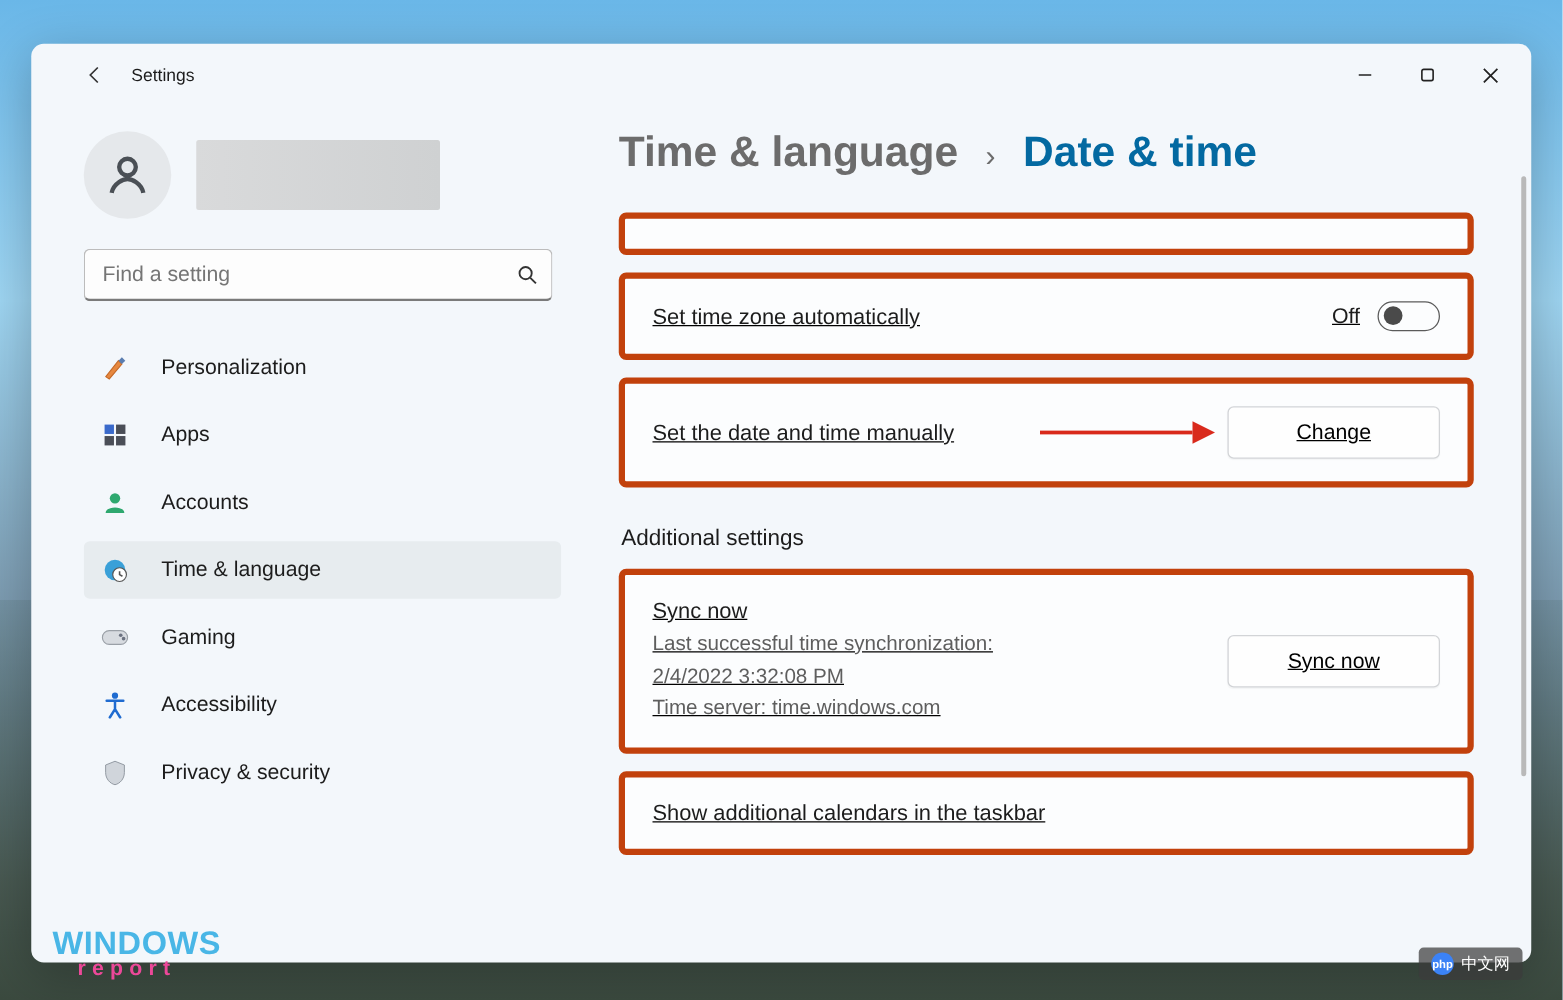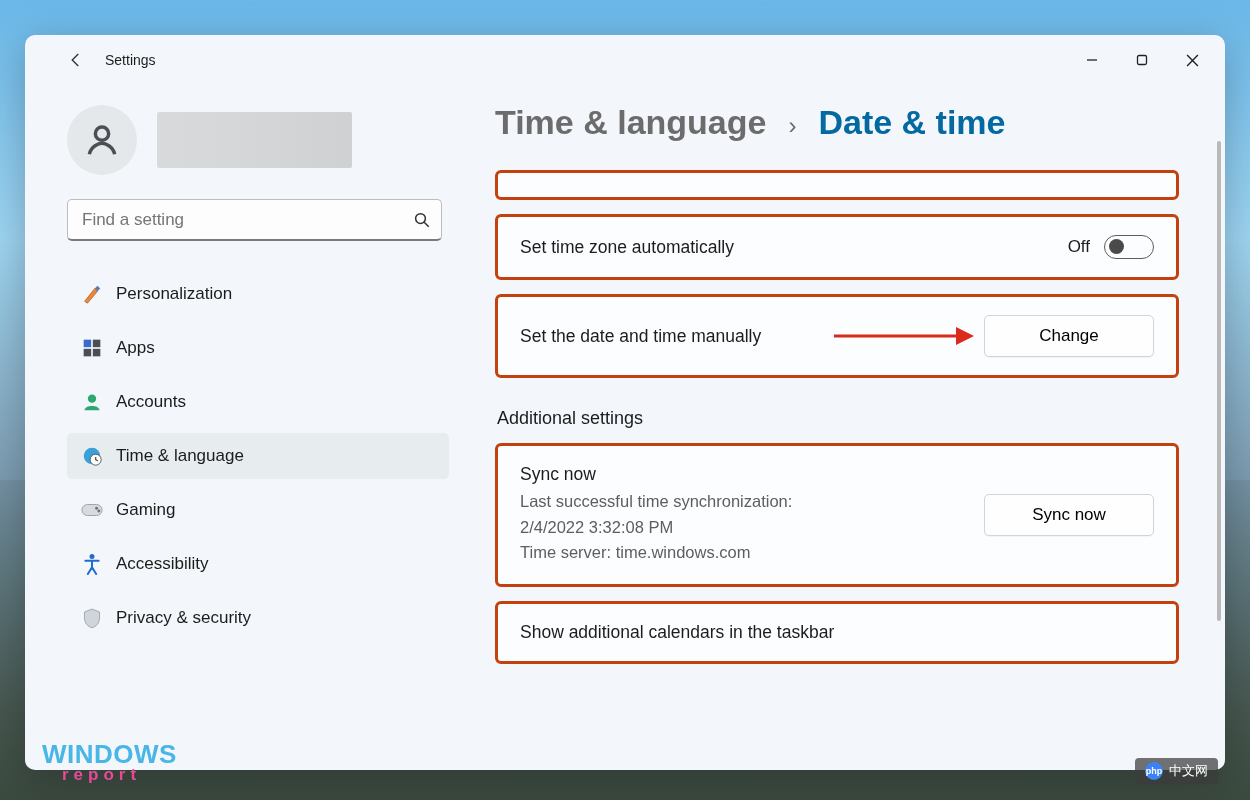--- a/index.html
+++ b/index.html
@@ -26,32 +26,32 @@
   .avatar { width:70px; height:70px; border-radius:50%; background:#e5e8eb; display:flex; align-items:center; justify-content:center; }
   .avatar svg { width:38px; height:38px; stroke:#4a4f55; fill:none; stroke-width:2.2; }
   .name-block { width:195px; height:56px; background: linear-gradient(90deg, #d9dadb, #cfd1d2); border-radius:2px; }
   .search { position:relative; margin-bottom: 22px; }
   .search input {
     width: 375px; height: 42px; padding: 0 44px 0 14px; font-size:17px;
     border:1px solid #bcbcbc; border-bottom:2px solid #7a7a7a; border-radius:5px; background:#fdfdfd;
   }
   .search .mag { position:absolute; right:18px; top:50%; transform:translateY(-50%); width:18px; height:18px; }
   .nav { position:relative; flex:1; overflow:hidden; }
-  .nav-item { display:flex; align-items:center; gap:13px; height:46px; padding:0 12px 0 14px; margin:8px 0; border-radius:5px; cursor:pointer; font-size:17px; color:#1c1c1c; }
+  .nav-item { display:flex; align-items:center; gap:26px; height:46px; padding:0 12px 0 14px; margin:8px 0; border-radius:5px; cursor:pointer; font-size:17px; color:#1c1c1c; }
   .nav-item.active { background:#e7ecef; position:relative; }
   .nav-item.active::before { content:""; position:absolute; left:-3px; top:12px; bottom:12px; width:3px; background:#1c1c1c; border-radius:3px; }
   .nav-icon { width:22px; height:22px; display:flex; align-items:center; justify-content:center; }
   .main { flex:1; padding: 10px 46px 0 26px; min-width:0; position:relative; }
   .breadcrumb { display:flex; align-items:baseline; gap:22px; margin: 8px 0 28px 0; }
   .bc-parent { font-size:34px; font-weight:600; color:#6c6c6c; cursor:pointer; }
   .bc-sep { font-size:24px; color:#6c6c6c; }
   .bc-current { font-size:34px; font-weight:700; color:#0369a1; }
   .panel {
-    background:#fcfdfe; border:3px solid #c2410c; border-radius:6px;
-    padding: 18px 22px; margin-bottom: 14px; display:flex; align-items:center;
+    background:#fcfdfe; border:5px solid #c2410c; border-radius:6px;
+    padding: 18px 22px; margin-bottom: 14px; display:flex; align-items:center;text-decoration:underline;
   }
   .panel.slim { padding-top:12px; padding-bottom:12px; min-height:20px; }
   .panel-label { font-size:17.5px; color:#1c1c1c; flex:1; }
   .panel-sub { font-size:16.5px; color:#5e5e5e; line-height:1.55; }
   .toggle-wrap { display:flex; align-items:center; gap:14px; }
   .toggle-state { font-size:17px; color:#1c1c1c; }
   .toggle { width:50px; height:24px; border:1.5px solid #5b5b5b; border-radius:14px; position:relative; cursor:pointer; }
   .toggle .knob { position:absolute; width:15px; height:15px; background:#4a4a4a; border-radius:50%; top:3px; left:4px; }
   .btn { min-width:170px; padding: 10px 30px; font-size:17px; background:#fefefe; border:1px solid #d2d4d7; border-radius:5px; cursor:pointer; box-shadow:0 1px 1px rgba(0,0,0,.04); }
   .section-title { font-size:18px; font-weight:400; color:#1c1c1c; margin: 30px 0 14px 2px; }

